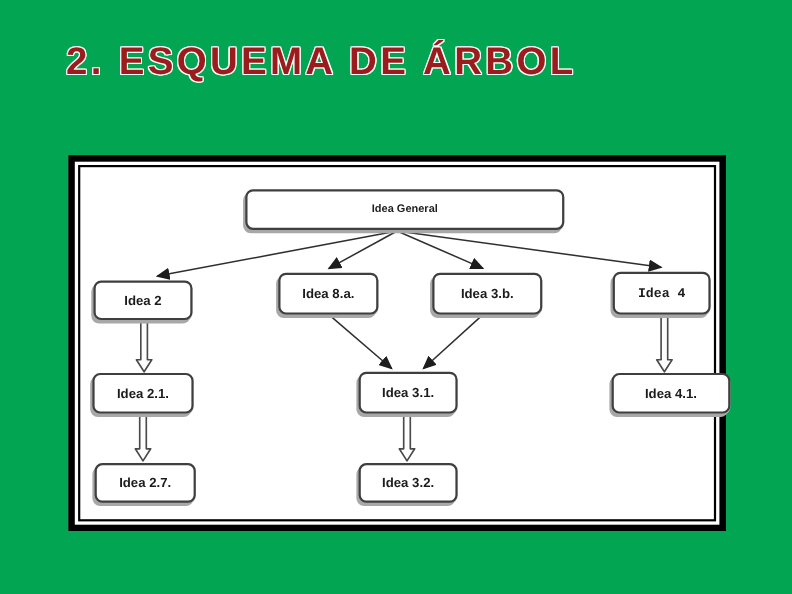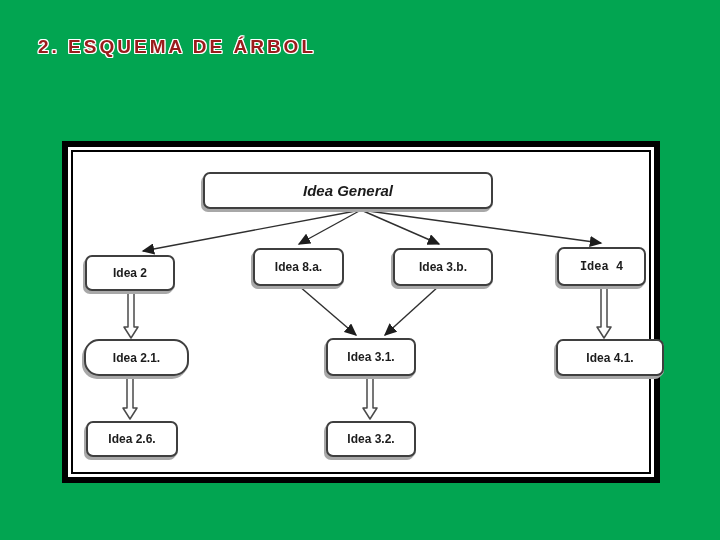--- a/index.html
+++ b/index.html
@@ -4,22 +4,22 @@
 <style>
   html,body{margin:0;padding:0;}
   body{
     width:720px;height:540px;overflow:hidden;
     background:var(--background,#02a551);
     font-family:"Liberation Sans",sans-serif;
     position:relative;
   }
   .slide{position:absolute;inset:0;}
   .slide-title{
-    position:absolute;left:38px;top:36px;margin:0;
-    font-size:19px;font-weight:bold;letter-spacing:3px;
+    position:absolute;left:60px;top:36px;margin:0;
+    font-size:35px;font-weight:bold;letter-spacing:3px;
     color:var(--title-color,#9a1c1c);
     text-shadow:
       1px 0 0 #fff,-1px 0 0 #fff,0 1px 0 #fff,0 -1px 0 #fff,
       1px 1px 0 #fff,-1px -1px 0 #fff,1px -1px 0 #fff,-1px 1px 0 #fff;
     white-space:nowrap;
   }
   .panel-outer{
     position:absolute;left:62px;top:141px;width:598px;height:342px;
     box-sizing:border-box;border:6px solid #000;background:#fff;padding:3px;
   }
@@ -30,26 +30,26 @@
   svg.arrows{position:absolute;left:0;top:0;width:578px;height:322px;z-index:1;}
   .solid-line{stroke:#2f2f2f;stroke-width:1.4;fill:none;}
   .hollow-arrow{fill:#fdfdfd;stroke:#4a4a4a;stroke-width:1.5;stroke-linejoin:round;}
   .node{
     position:absolute;z-index:2;box-sizing:border-box;
     background:#fff;border:2px solid #3f3f3f;border-radius:7px;
     box-shadow:-2px 3px 0 #a8a8a8,0 1px 0 #c9c9c9;
     display:flex;align-items:center;justify-content:center;
     font-size:12px;font-weight:bold;color:#1c1c1c;white-space:nowrap;
   }
-  .n-general{left:130px;top:20px;width:290px;height:37px;font-size:15px;font-style:italic;}
+  .n-general{left:150px;top:20px;width:290px;height:37px;font-size:10px;}
   .n-2   {left:12px; top:103px;width:90px;height:36px;}
   .n-3a  {left:180px;top:96px; width:91px;height:38px;}
   .n-3b  {left:320px;top:96px; width:100px;height:38px;}
   .n-4   {left:484px;top:95px; width:89px;height:39px;font-family:Liberation Mono, monospace;}
-  .n-21  {left:11px; top:187px;width:105px;height:37px;border-radius:15px;}
+  .n-21  {left:11px; top:187px;width:92px;height:37px;}
   .n-31  {left:253px;top:186px;width:90px;height:38px;}
   .n-41  {left:483px;top:187px;width:108px;height:37px;}
   .n-22  {left:13px; top:269px;width:92px;height:36px;}
   .n-32  {left:253px;top:269px;width:90px;height:36px;}
 </style>
 </head>
 <body>
 
 <div class="slide">
 
@@ -77,18 +77,18 @@
       </svg>
 
       <div class="node n-general">Idea General</div>
       <div class="node n-2">Idea 2</div>
       <div class="node n-3a">Idea 8.a.</div>
       <div class="node n-3b">Idea 3.b.</div>
       <div class="node n-4">Idea 4</div>
       <div class="node n-21">Idea 2.1.</div>
       <div class="node n-31">Idea 3.1.</div>
       <div class="node n-41">Idea 4.1.</div>
-      <div class="node n-22">Idea 2.6.</div>
+      <div class="node n-22">Idea 2.7.</div>
       <div class="node n-32">Idea 3.2.</div>
 
     </div>
   </div>
 </div>
 
 </body></html>

